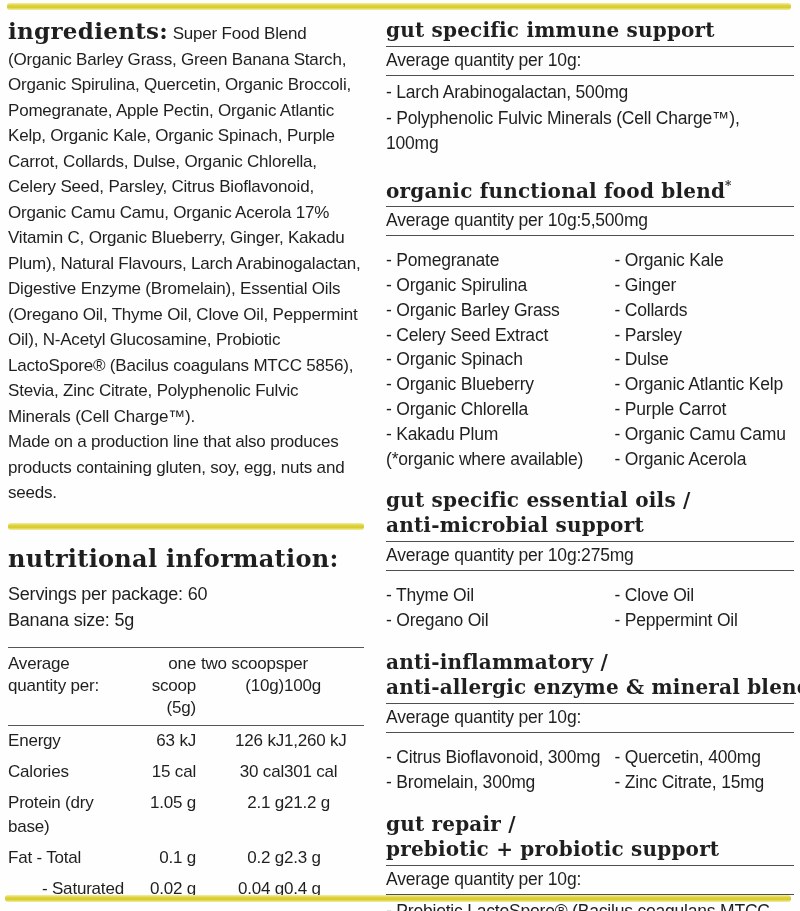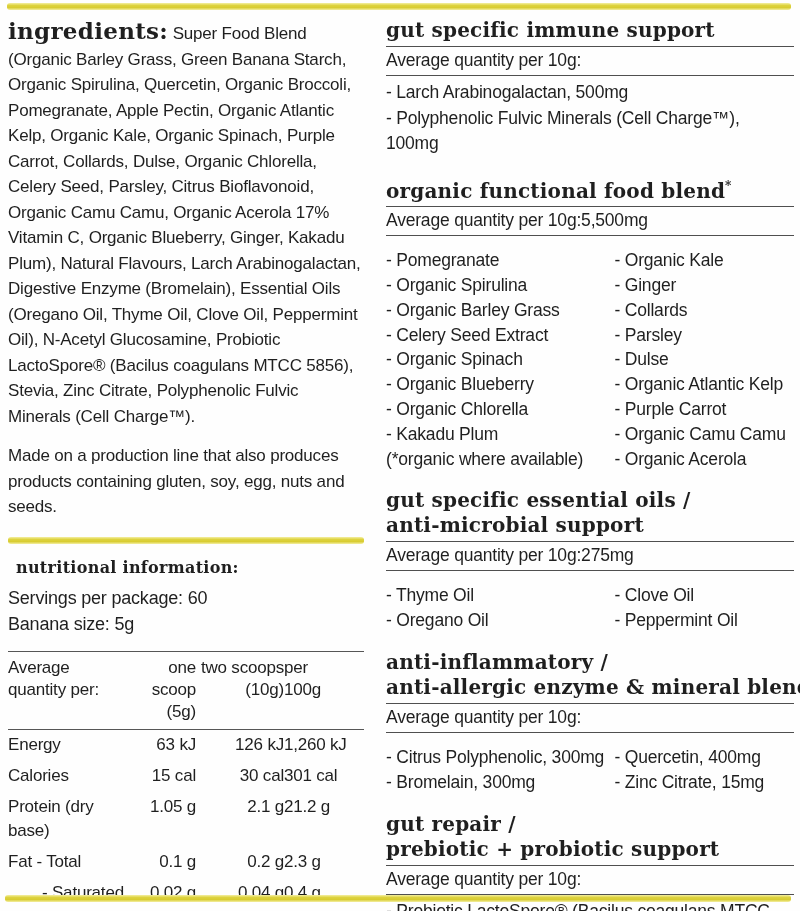--- a/index.html
+++ b/index.html
@@ -29,24 +29,24 @@
   .slab{
     font-family:"DejaVu Serif", serif;
     font-weight:bold;
     letter-spacing:.3px;
   }
   .lead-heading{font-size:23px;display:inline;}
   .body-text{
     font-size:17px;line-height:25.5px;letter-spacing:-.2px;
     margin:0;
   }
-  .allergen{margin-top:14px;}
+  .allergen{}
   .left-divider{margin:17px 0 14px 0;}
 
-  .nutri-heading{font-size:16px;margin:0 0 8px 8px;}
+  .nutri-heading{font-size:24px;margin:0 0 8px 0;}
   .serv-line{font-size:18px;line-height:26px;letter-spacing:-.2px;}
 
   .ntable{margin-top:14px;font-size:17px;letter-spacing:-.2px;}
   .nt-header{
     display:flex;
     border-top:1.5px solid #565656;
     border-bottom:1.5px solid #565656;
     padding:5px 0 6px 0;
     line-height:22px;
   }
@@ -236,21 +236,21 @@
       <h2>
         <span class="hline">anti-inflammatory /</span>
         <span class="hline">anti-allergic enzyme &amp; mineral blend</span>
       </h2>
       <div class="avg-row">
         <span>Average quantity per 10g:</span>
         <span></span>
       </div>
       <div class="two-col">
         <div class="subcol c1">
-          <div class="row">- Citrus Polyphenolic, 300mg</div>
+          <div class="row">- Citrus Bioflavonoid, 300mg</div>
           <div class="row">- Bromelain, 300mg</div>
         </div>
         <div class="subcol c2">
           <div class="row">- Quercetin, 400mg</div>
           <div class="row">- Zinc Citrate, 15mg</div>
         </div>
       </div>
     </section>
 
     <section class="rsec">

